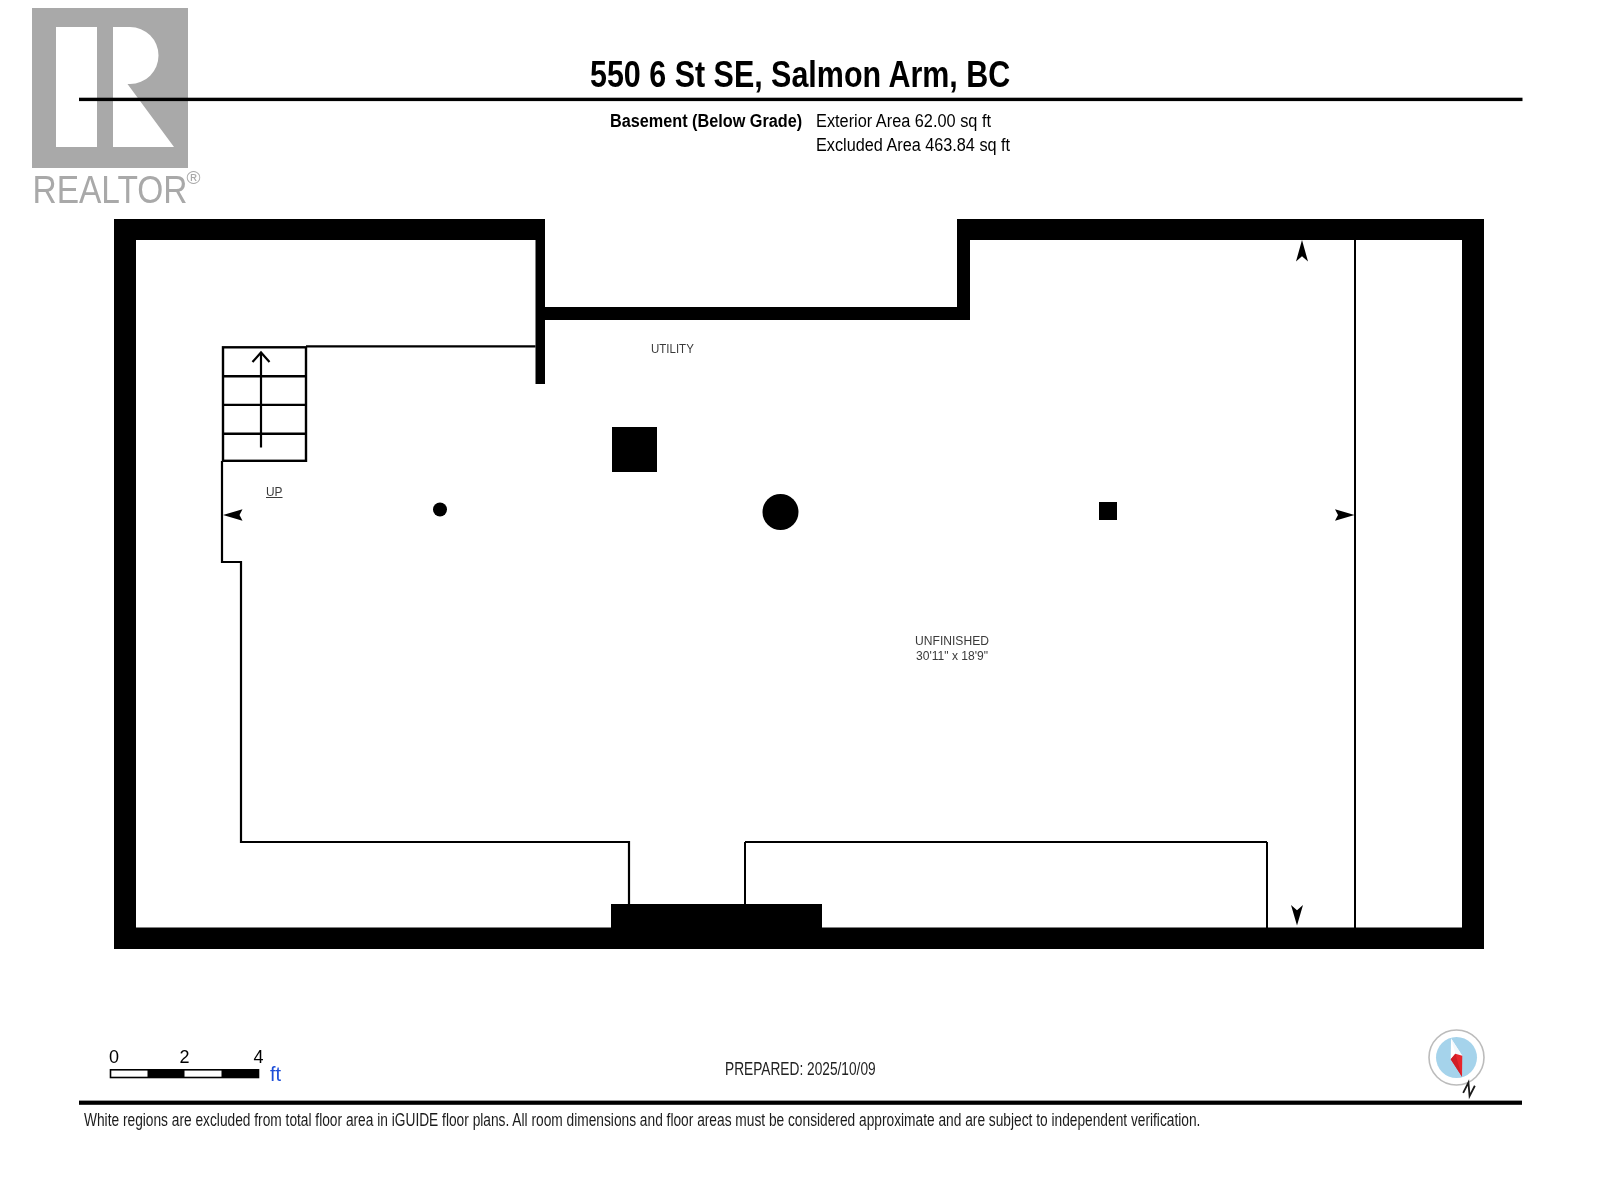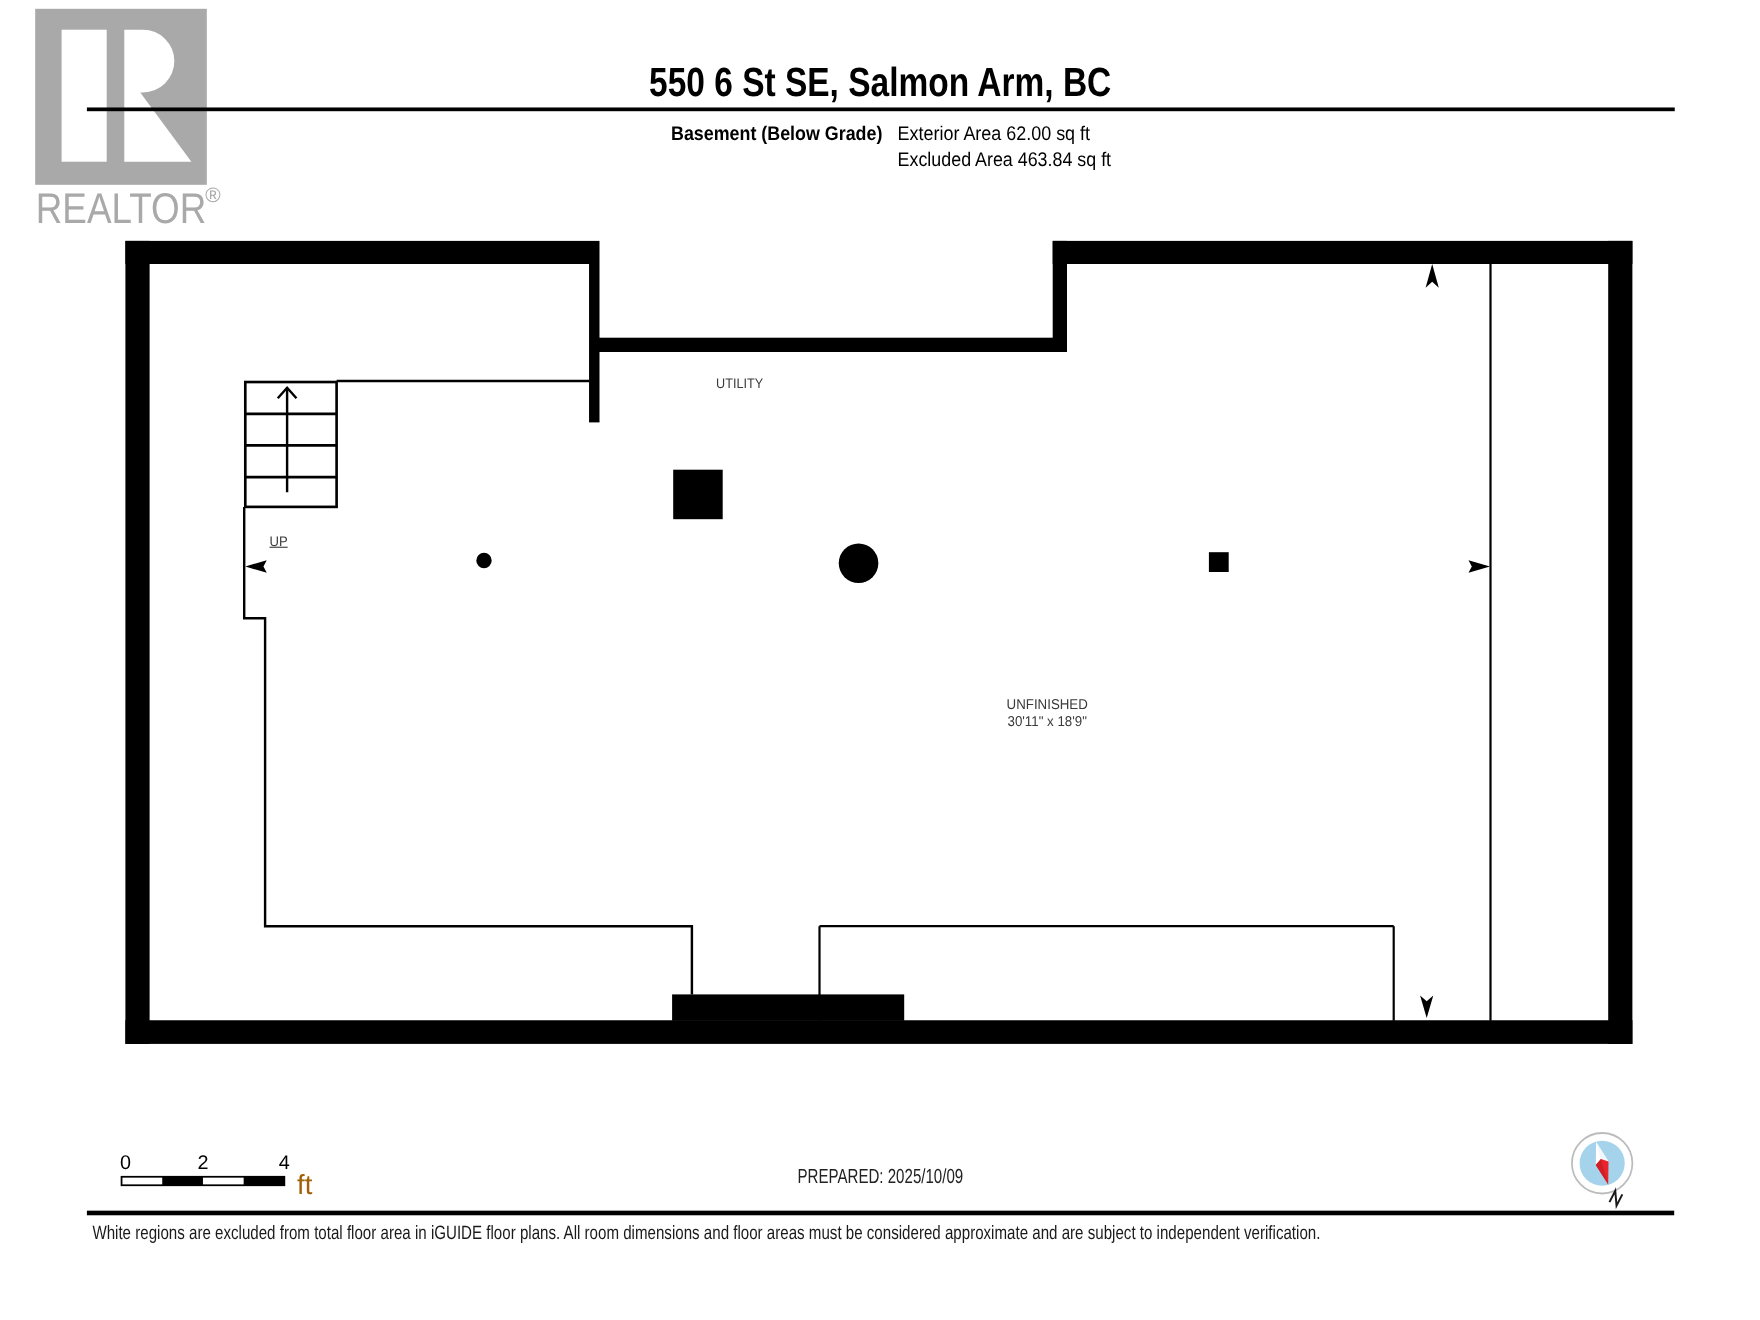--- a/index.html
+++ b/index.html
@@ -78,22 +78,22 @@
       </g>
   </g>
 </svg>
 
 <div class="abs" style="left:590px;top:53.5px;font-size:37px;font-weight:bold;color:#000;transform:scaleX(0.823);transform-origin:left top;white-space:nowrap;">550 6 St SE, Salmon Arm, BC</div>
 <div class="abs" style="left:610px;top:110.5px;font-size:18px;font-weight:bold;color:#000;transform:scaleX(0.902);transform-origin:left top;white-space:nowrap;">Basement (Below Grade)</div>
 <div class="abs" style="left:816px;top:110.5px;font-size:18px;color:#000;transform:scaleX(0.906);transform-origin:left top;white-space:nowrap;">Exterior Area 62.00 sq ft</div>
 <div class="abs" style="left:816px;top:134.5px;font-size:18px;color:#000;transform:scaleX(0.902);transform-origin:left top;white-space:nowrap;">Excluded Area 463.84 sq ft</div>
 
 <div class="planlabel" style="left:651.4px;top:341.8px;transform:scaleX(0.92);transform-origin:left top;letter-spacing:0;">UTILITY</div>
-<div class="planlabel" style="left:245px;top:484.6px;transform:scaleX(0.95);transform-origin:left top;letter-spacing:0;text-decoration:underline;">UP</div>
+<div class="planlabel" style="left:266px;top:484.6px;transform:scaleX(0.95);transform-origin:left top;letter-spacing:0;text-decoration:underline;">UP</div>
 <div class="planlabel" style="left:852.3px;top:633px;width:200px;font-size:13px;letter-spacing:0;transform:scaleX(0.93);">UNFINISHED<br>30'11" x 18'9"</div>
 
 <div class="abs" style="left:84px;top:1047px;font-size:18px;color:#000;width:60px;text-align:center;margin-left:0;">0</div>
 <div class="abs" style="left:154.5px;top:1047px;font-size:18px;color:#000;width:60px;text-align:center;">2</div>
 <div class="abs" style="left:228.5px;top:1047px;font-size:18px;color:#000;width:60px;text-align:center;">4</div>
-<div class="abs" style="left:270px;top:1062.8px;font-size:25px;color:#a16207;">ft</div>
+<div class="abs" style="left:270px;top:1062.8px;font-size:20px;color:#1d4ed8;">ft</div>
 
 <div class="abs" style="left:724.6px;top:1058px;font-size:18.5px;color:#222;transform:scaleX(0.741);transform-origin:left top;white-space:nowrap;">PREPARED: 2025/10/09</div>
 <div class="abs" style="left:84px;top:1109.5px;font-size:17.5px;color:#1b1b1b;transform:scaleX(0.785);transform-origin:left top;white-space:nowrap;">White regions are excluded from total floor area in iGUIDE floor plans. All room dimensions and floor areas must be considered approximate and are subject to independent verification.</div>
 
 </body></html>

